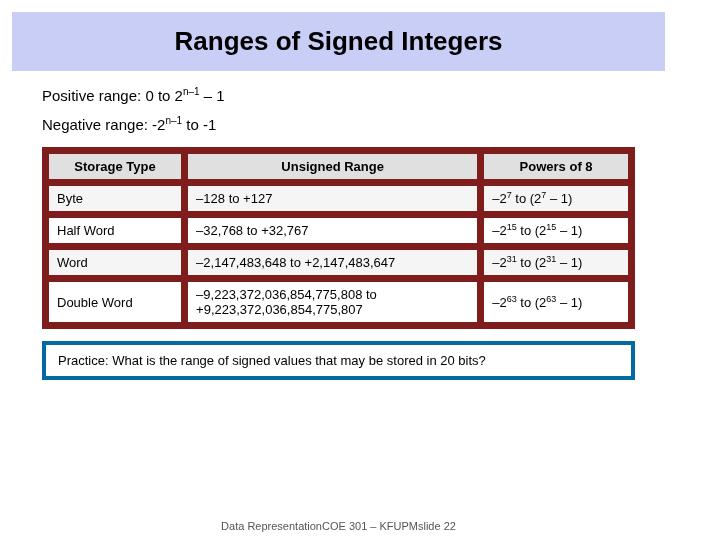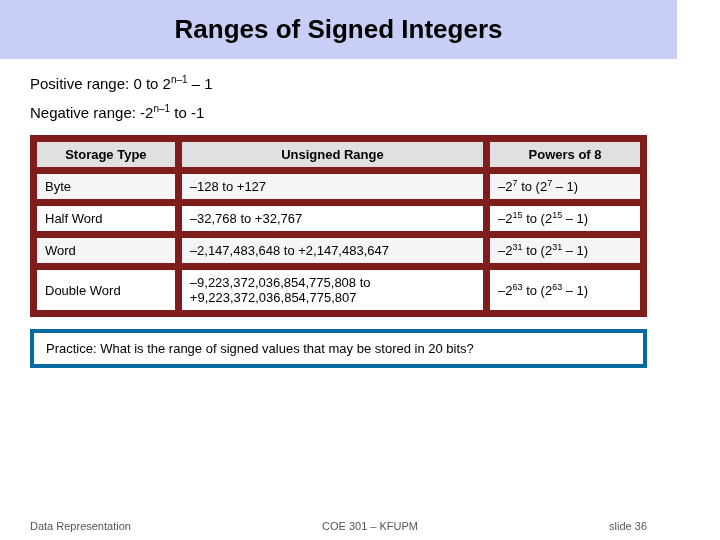--- a/index.html
+++ b/index.html
@@ -8,21 +8,21 @@
       height: 540px;
       background: #ffffff;
       font-family: Arial, sans-serif;
       font-size: 14px;
       overflow: hidden;
     }
 
     .slide {
       width: 677px;
       height: 540px;
-      padding: 0;
+      padding: 12px;
       position: relative;
       background: #fff;
       border-radius: 16px;
     }
 
     .title-bar {
       background: #c8cef5;
       text-align: center;
       padding: 14px 20px;
       margin-bottom: 14px;
@@ -80,21 +80,21 @@
       font-size: 13px;
       background: #fff;
     }
 
     .footer {
       position: absolute;
       bottom: 8px;
       left: 0;
       right: 0;
       display: flex;
-      justify-content: space-between;
+      justify-content: center;
       padding: 0 30px;
       font-size: 11px;
       color: #555;
     }
 
     sup {
       font-size: 9px;
       line-height: 0;
       vertical-align: super;
     }
@@ -153,16 +153,16 @@
 
     <div class="practice-box">
       <span>Practice: What is the range of signed values that may be stored in 20 bits?</span>
     </div>
 
   </div>
 
   <div class="footer">
     <span>Data Representation</span>
     <span>COE 301 – KFUPM</span>
-    <span>slide 36</span>
+    <span>slide 22</span>
   </div>
 
 </div>
 
 </body></html>

